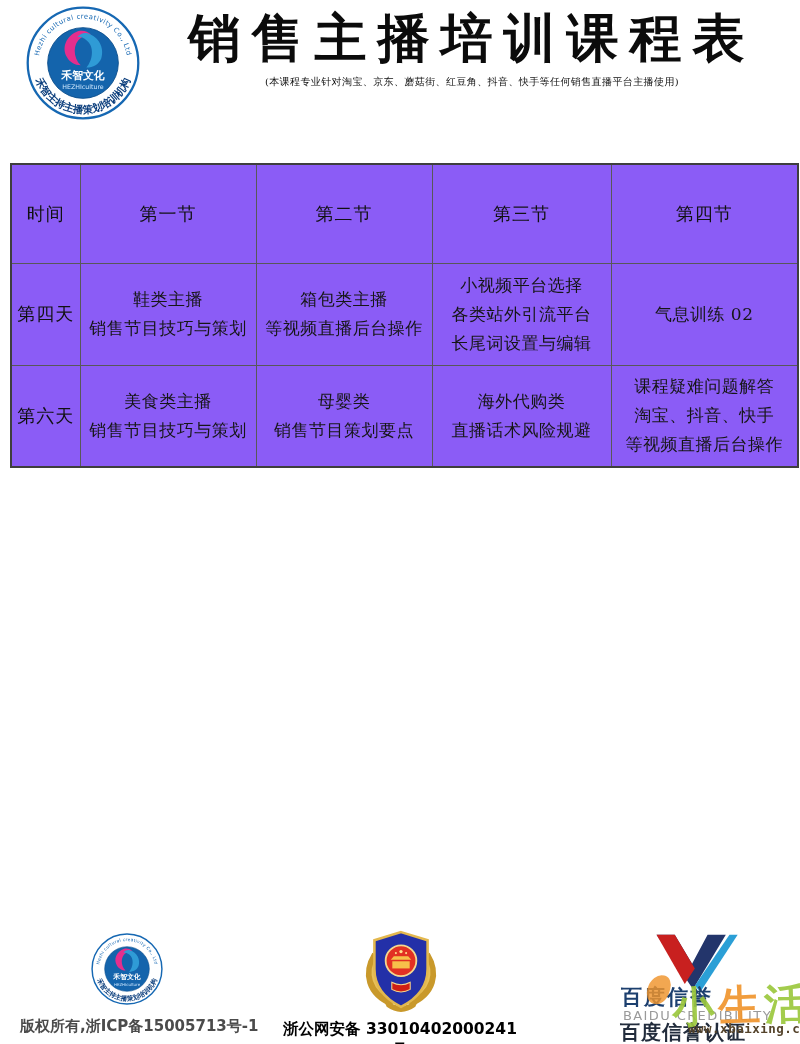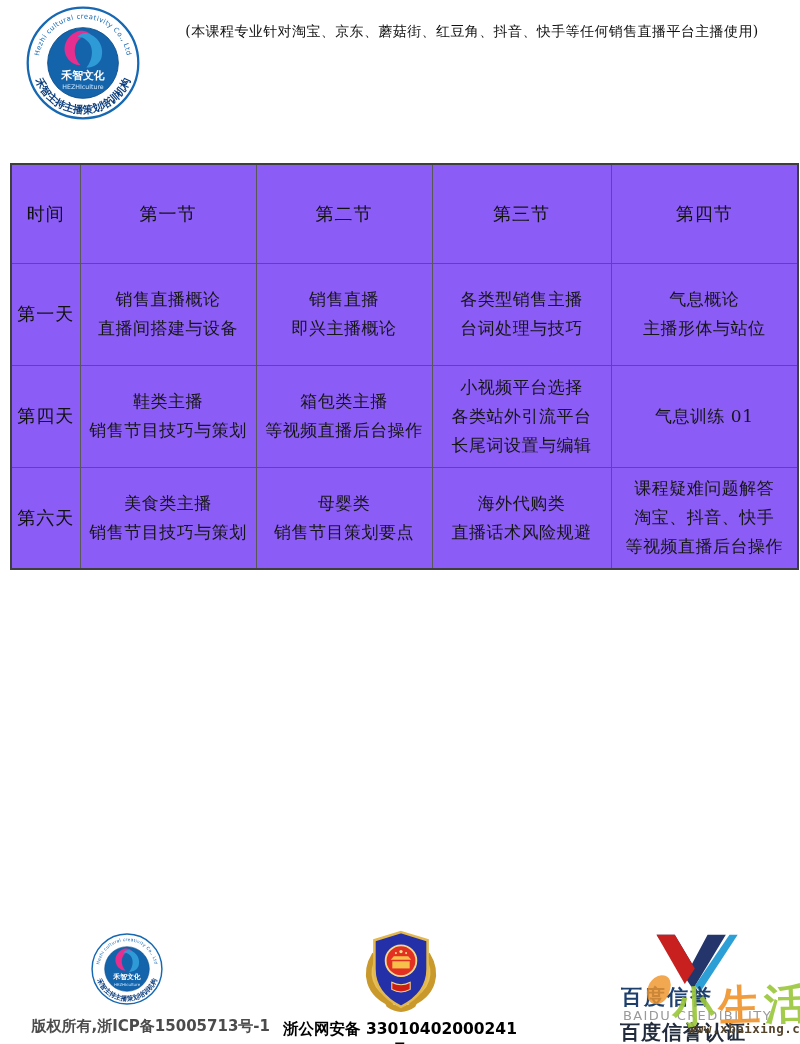--- a/index.html
+++ b/index.html
@@ -6,36 +6,36 @@
   #page{position:relative;width:800px;height:1044px;background:#ffffff;overflow:hidden;
         font-family:"DejaVu Serif","Liberation Serif",serif;color:#1a1a1a;}
 
   
   .logo-badge{position:absolute;}
   .logo-main{left:22px;top:6px;width:122px;height:114px;}
   .logo-footer{left:91px;top:933px;width:72px;height:72px;}
   .header-text{position:absolute;left:150px;top:8px;width:644px;text-align:center;}
   .main-title{font-size:52px;font-weight:bold;letter-spacing:11px;line-height:60px;
               color:#0b0b0b;white-space:nowrap;}
-  .sub-title{margin-top:15px;font-size:14px;letter-spacing:0.4px;color:#101010;white-space:nowrap;}
+  .sub-title{margin-top:7px;font-size:10px;letter-spacing:0.4px;color:#101010;white-space:nowrap;}
 
   
   .course-table{position:absolute;left:10px;top:163px;width:787px;border-collapse:collapse;
                 table-layout:fixed;background:#8b5cf6;}
   .course-table td,.course-table th{border:1.6px solid #585858;text-align:center;
                 vertical-align:middle;padding:0;font-weight:normal;}
   .course-table{border:2px solid #3e3e3e;}
   .hdr-row{height:99px;}
   .day-row{height:102px;}
   .col-head{font-size:18px;letter-spacing:1px;color:#111;}
   .day-label{font-size:18px;letter-spacing:1px;color:#111;}
   .cell-text{font-size:17px;line-height:29px;color:#161616;white-space:pre-line;letter-spacing:0.5px;}
 
   
-  .copyright{position:absolute;left:20px;top:1017px;width:250px;text-align:right;
+  .copyright{position:absolute;left:20px;top:1017px;width:250px;text-align:left;
              font-family:"DejaVu Sans","Liberation Sans",sans-serif;
              font-size:15px;font-weight:600;color:#4b4b4b;}
   .police-badge{position:absolute;left:360px;top:926px;width:82px;height:90px;}
   .beian{position:absolute;left:280px;top:1019px;width:240px;text-align:center;
          font-family:"DejaVu Sans","Liberation Sans",sans-serif;
          font-size:15.5px;font-weight:bold;color:#000;}
   .baidu-logo{position:absolute;left:645px;top:931px;width:96px;height:62px;}
   .baidu-name{position:absolute;left:621px;top:983px;font-family:"DejaVu Sans","Liberation Sans",sans-serif;
               font-size:21px;font-weight:600;letter-spacing:2px;color:#1c3f6e;}
   .baidu-sub{position:absolute;left:623px;top:1008px;font-family:"DejaVu Sans","Liberation Sans",sans-serif;
@@ -72,60 +72,50 @@
     <text font-size="9" font-weight="bold" fill="#0a3d7c" font-family="DejaVu Sans, sans-serif">
       <textPath href="#ba1" startOffset="50%" text-anchor="middle">禾智主持主播策划培训机构</textPath>
     </text>
     <path d="M46 22 C35 26 31 37 36 45 C38 49 43 52 48 52 C41 45 41 33 48 28 C51 26 54 25 57 25 C54 22 50 21 46 22 Z" fill="#e52e8d"></path>
     <path d="M54 24 C64 27 69 37 66 46 C64 51 59 54 53 54 C59 47 60 35 53 30 C51 28 48 27 45 27 C48 24 51 23 54 24 Z" fill="#2f9bd6"></path>
     <text x="50" y="64" text-anchor="middle" font-size="9.5" font-weight="bold" fill="#ffffff" font-family="DejaVu Sans, sans-serif">禾智文化</text>
     <text x="50" y="73" text-anchor="middle" font-size="5.5" fill="#cfe8ff" font-family="DejaVu Sans, sans-serif">HEZHIculture</text>
   </svg>
 
   <div class="header-text">
+    <div class="main-title">销售主播培训课程表</div>
     <div class="sub-title">(本课程专业针对淘宝、京东、蘑菇街、红豆角、抖音、快手等任何销售直播平台主播使用)</div>
   </div>
 
   <table class="course-table">
     <colgroup>
         <col style="width:69px">
         <col style="width:176px">
         <col style="width:176px">
         <col style="width:179px">
         <col style="width:187px">
       </colgroup>
     <tbody>
         <tr class="hdr-row">
       <th class="col-head">时间</th>
       <th class="col-head">第一节</th>
       <th class="col-head">第二节</th>
       <th class="col-head">第三节</th>
       <th class="col-head">第四节</th>
     </tr>
     <tr class="day-row">
-      <td class="day-label">第一天</td>
-      <td class="cell-text">销售直播概论
-直播间搭建与设备</td>
-      <td class="cell-text">销售直播
-即兴主播概论</td>
-      <td class="cell-text">各类型销售主播
-台词处理与技巧</td>
-      <td class="cell-text">气息概论
-主播形体与站位</td>
-    </tr>
-    <tr class="day-row">
       <td class="day-label">第四天</td>
       <td class="cell-text">鞋类主播
 销售节目技巧与策划</td>
       <td class="cell-text">箱包类主播
 等视频直播后台操作</td>
       <td class="cell-text">小视频平台选择
 各类站外引流平台
 长尾词设置与编辑</td>
-      <td class="cell-text">气息训练 01</td>
+      <td class="cell-text">气息训练 02</td>
     </tr>
     <tr class="day-row">
       <td class="day-label">第六天</td>
       <td class="cell-text">美食类主播
 销售节目技巧与策划</td>
       <td class="cell-text">母婴类
 销售节目策划要点</td>
       <td class="cell-text">海外代购类
 直播话术风险规避</td>
       <td class="cell-text">课程疑难问题解答

